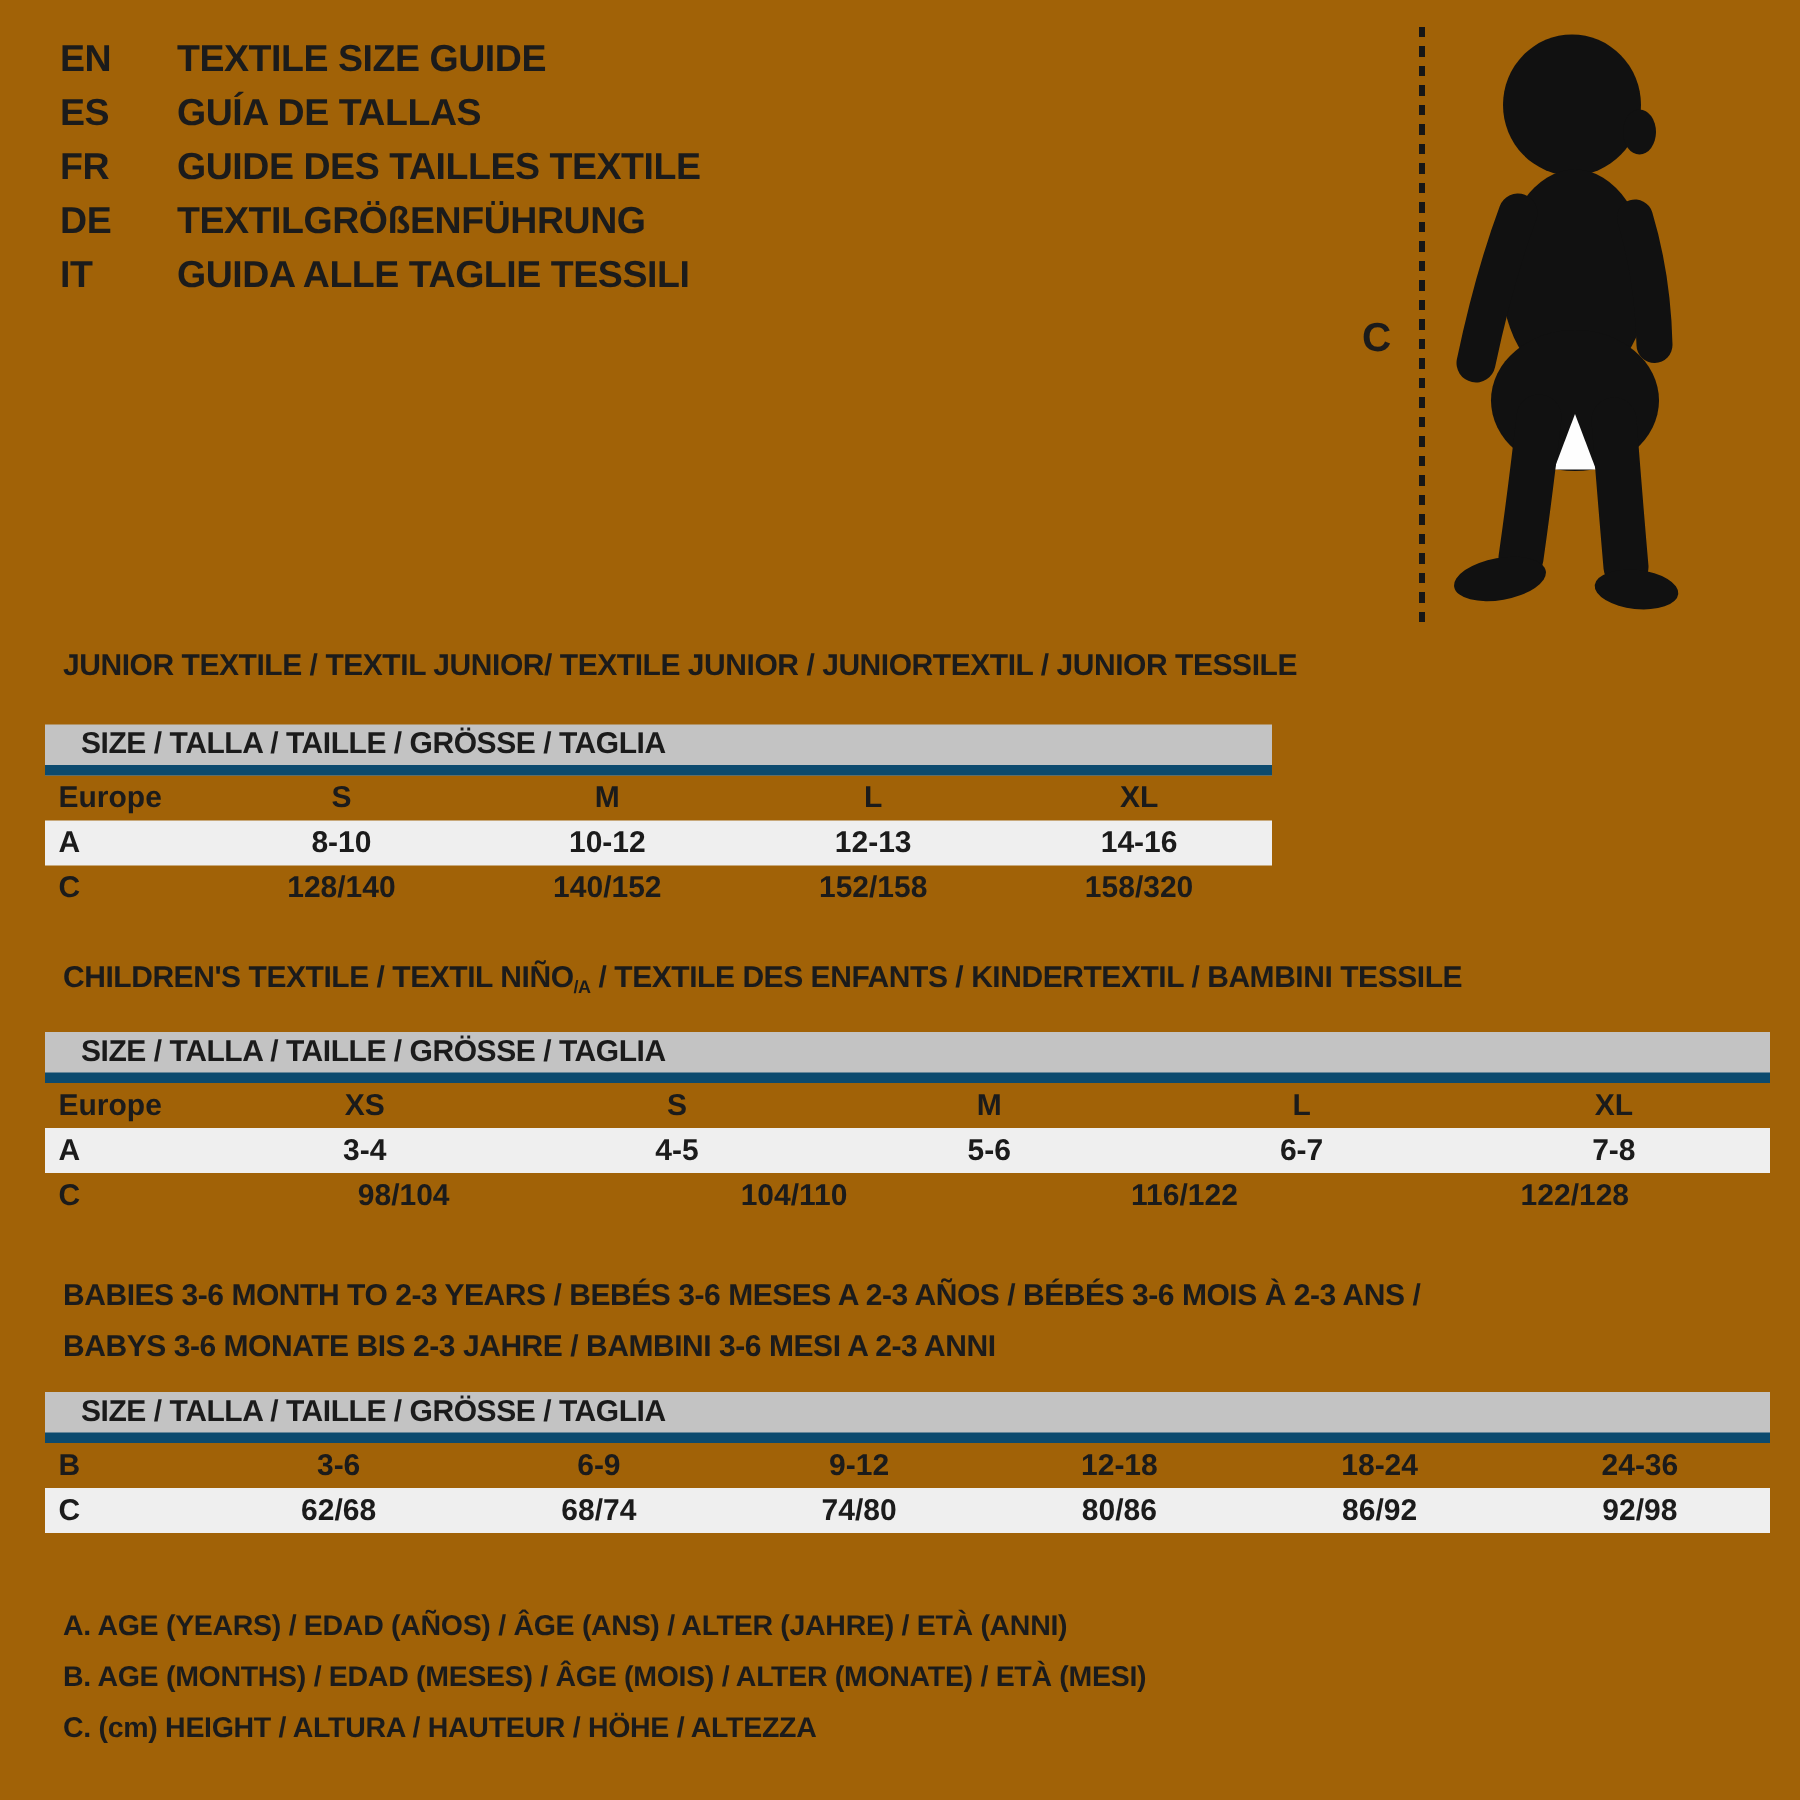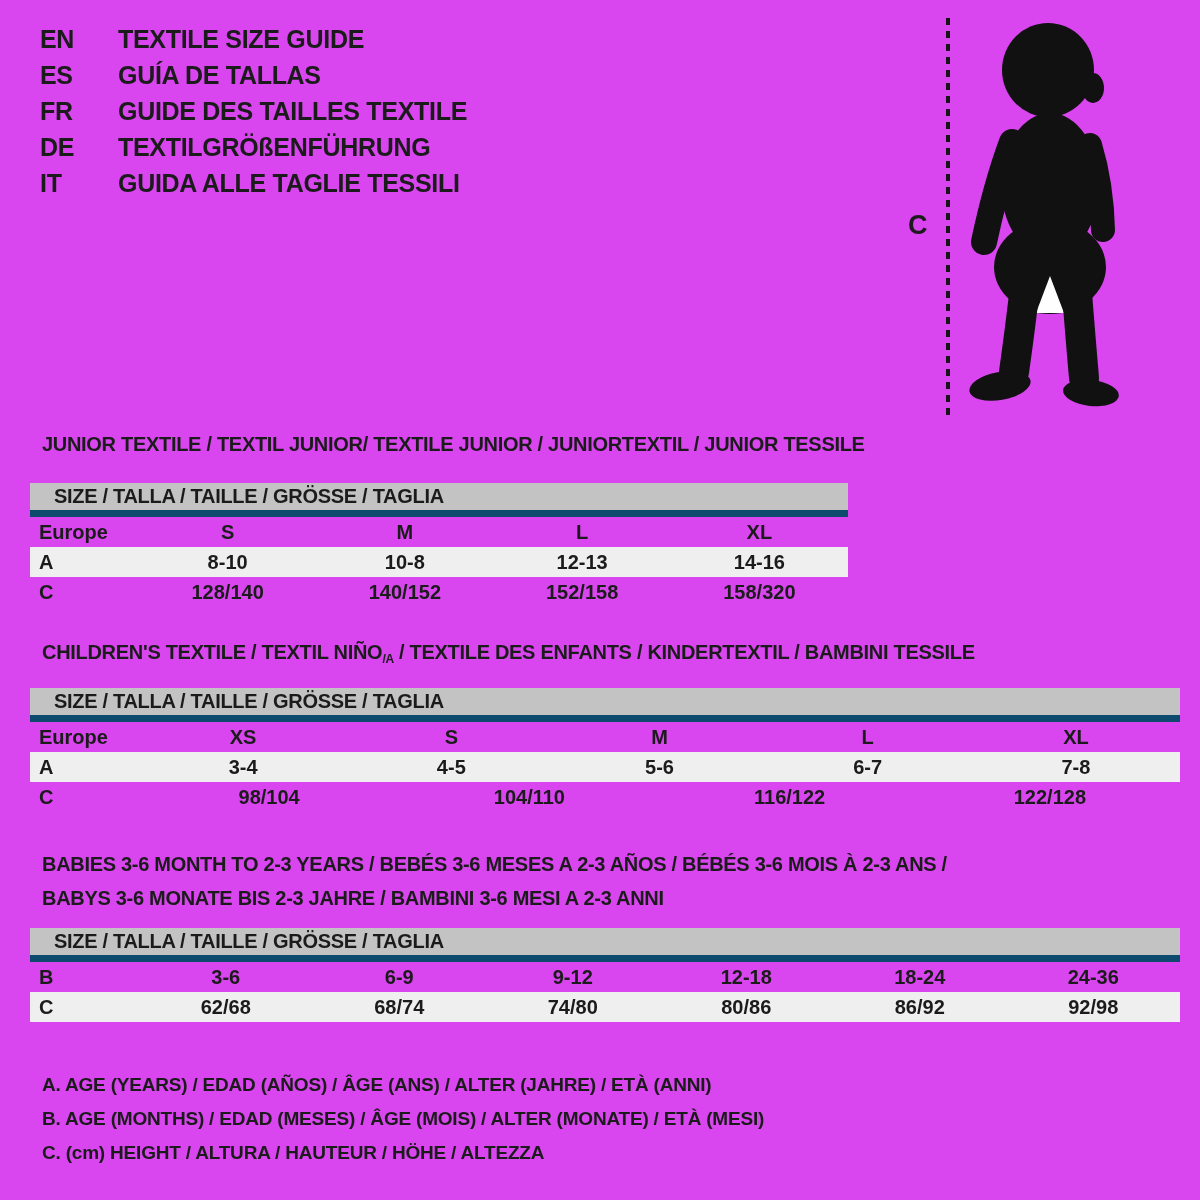--- a/index.html
+++ b/index.html
@@ -1,17 +1,17 @@
 <!DOCTYPE html>
 <html><head>
 <meta charset="utf-8">
 <style>
   html,body { margin:0; padding:0; background:#fff; }
   #canvas {
-    position:relative; width:1200px; height:1200px; background:#d946ef;
+    position:relative; width:1200px; height:1200px; background:#a16207;
     font-family:"Liberation Sans","DejaVu Sans",sans-serif; font-weight:700;
     color:#1b1b1b; overflow:hidden;
   }
   
   .langs { position:absolute; left:40px; top:21px; font-size:25px; line-height:36px; letter-spacing:-0.3px; }
   .lang-row { display:flex; }
   .lang-code { width:78px; flex:none; }
   
   .measure-line {
     position:absolute; left:946px; top:18px; width:4px; height:400px;
@@ -91,21 +91,21 @@
     <div class="trow">
       <div class="tlabel">Europe</div>
       <div class="tcell">S</div>
       <div class="tcell">M</div>
       <div class="tcell">L</div>
       <div class="tcell">XL</div>
     </div>
     <div class="trow shaded">
       <div class="tlabel">A</div>
       <div class="tcell">8-10</div>
-      <div class="tcell">10-8</div>
+      <div class="tcell">10-12</div>
       <div class="tcell">12-13</div>
       <div class="tcell">14-16</div>
     </div>
     <div class="trow">
       <div class="tlabel">C</div>
       <div class="tcell">128/140</div>
       <div class="tcell">140/152</div>
       <div class="tcell">152/158</div>
       <div class="tcell">158/320</div>
     </div>

